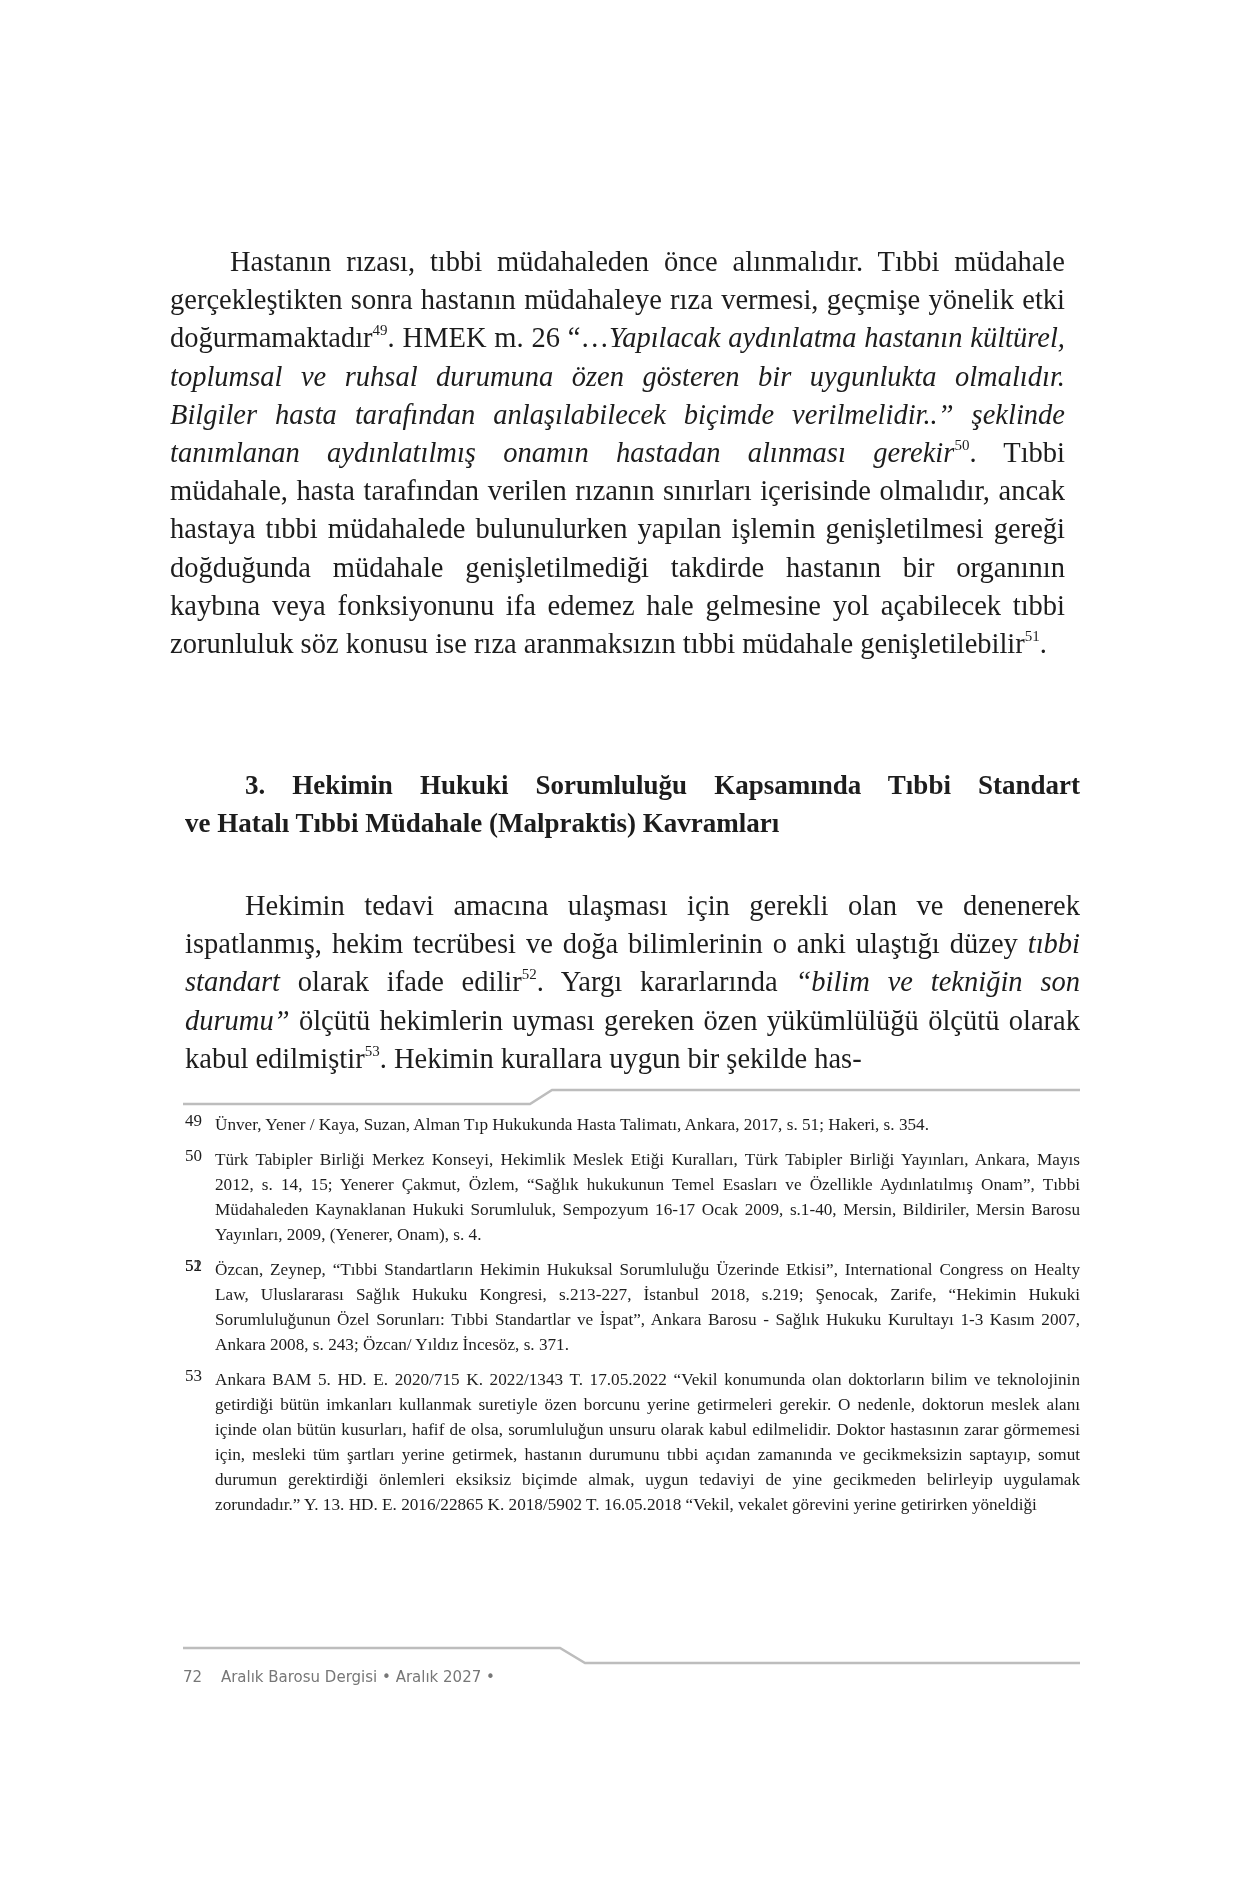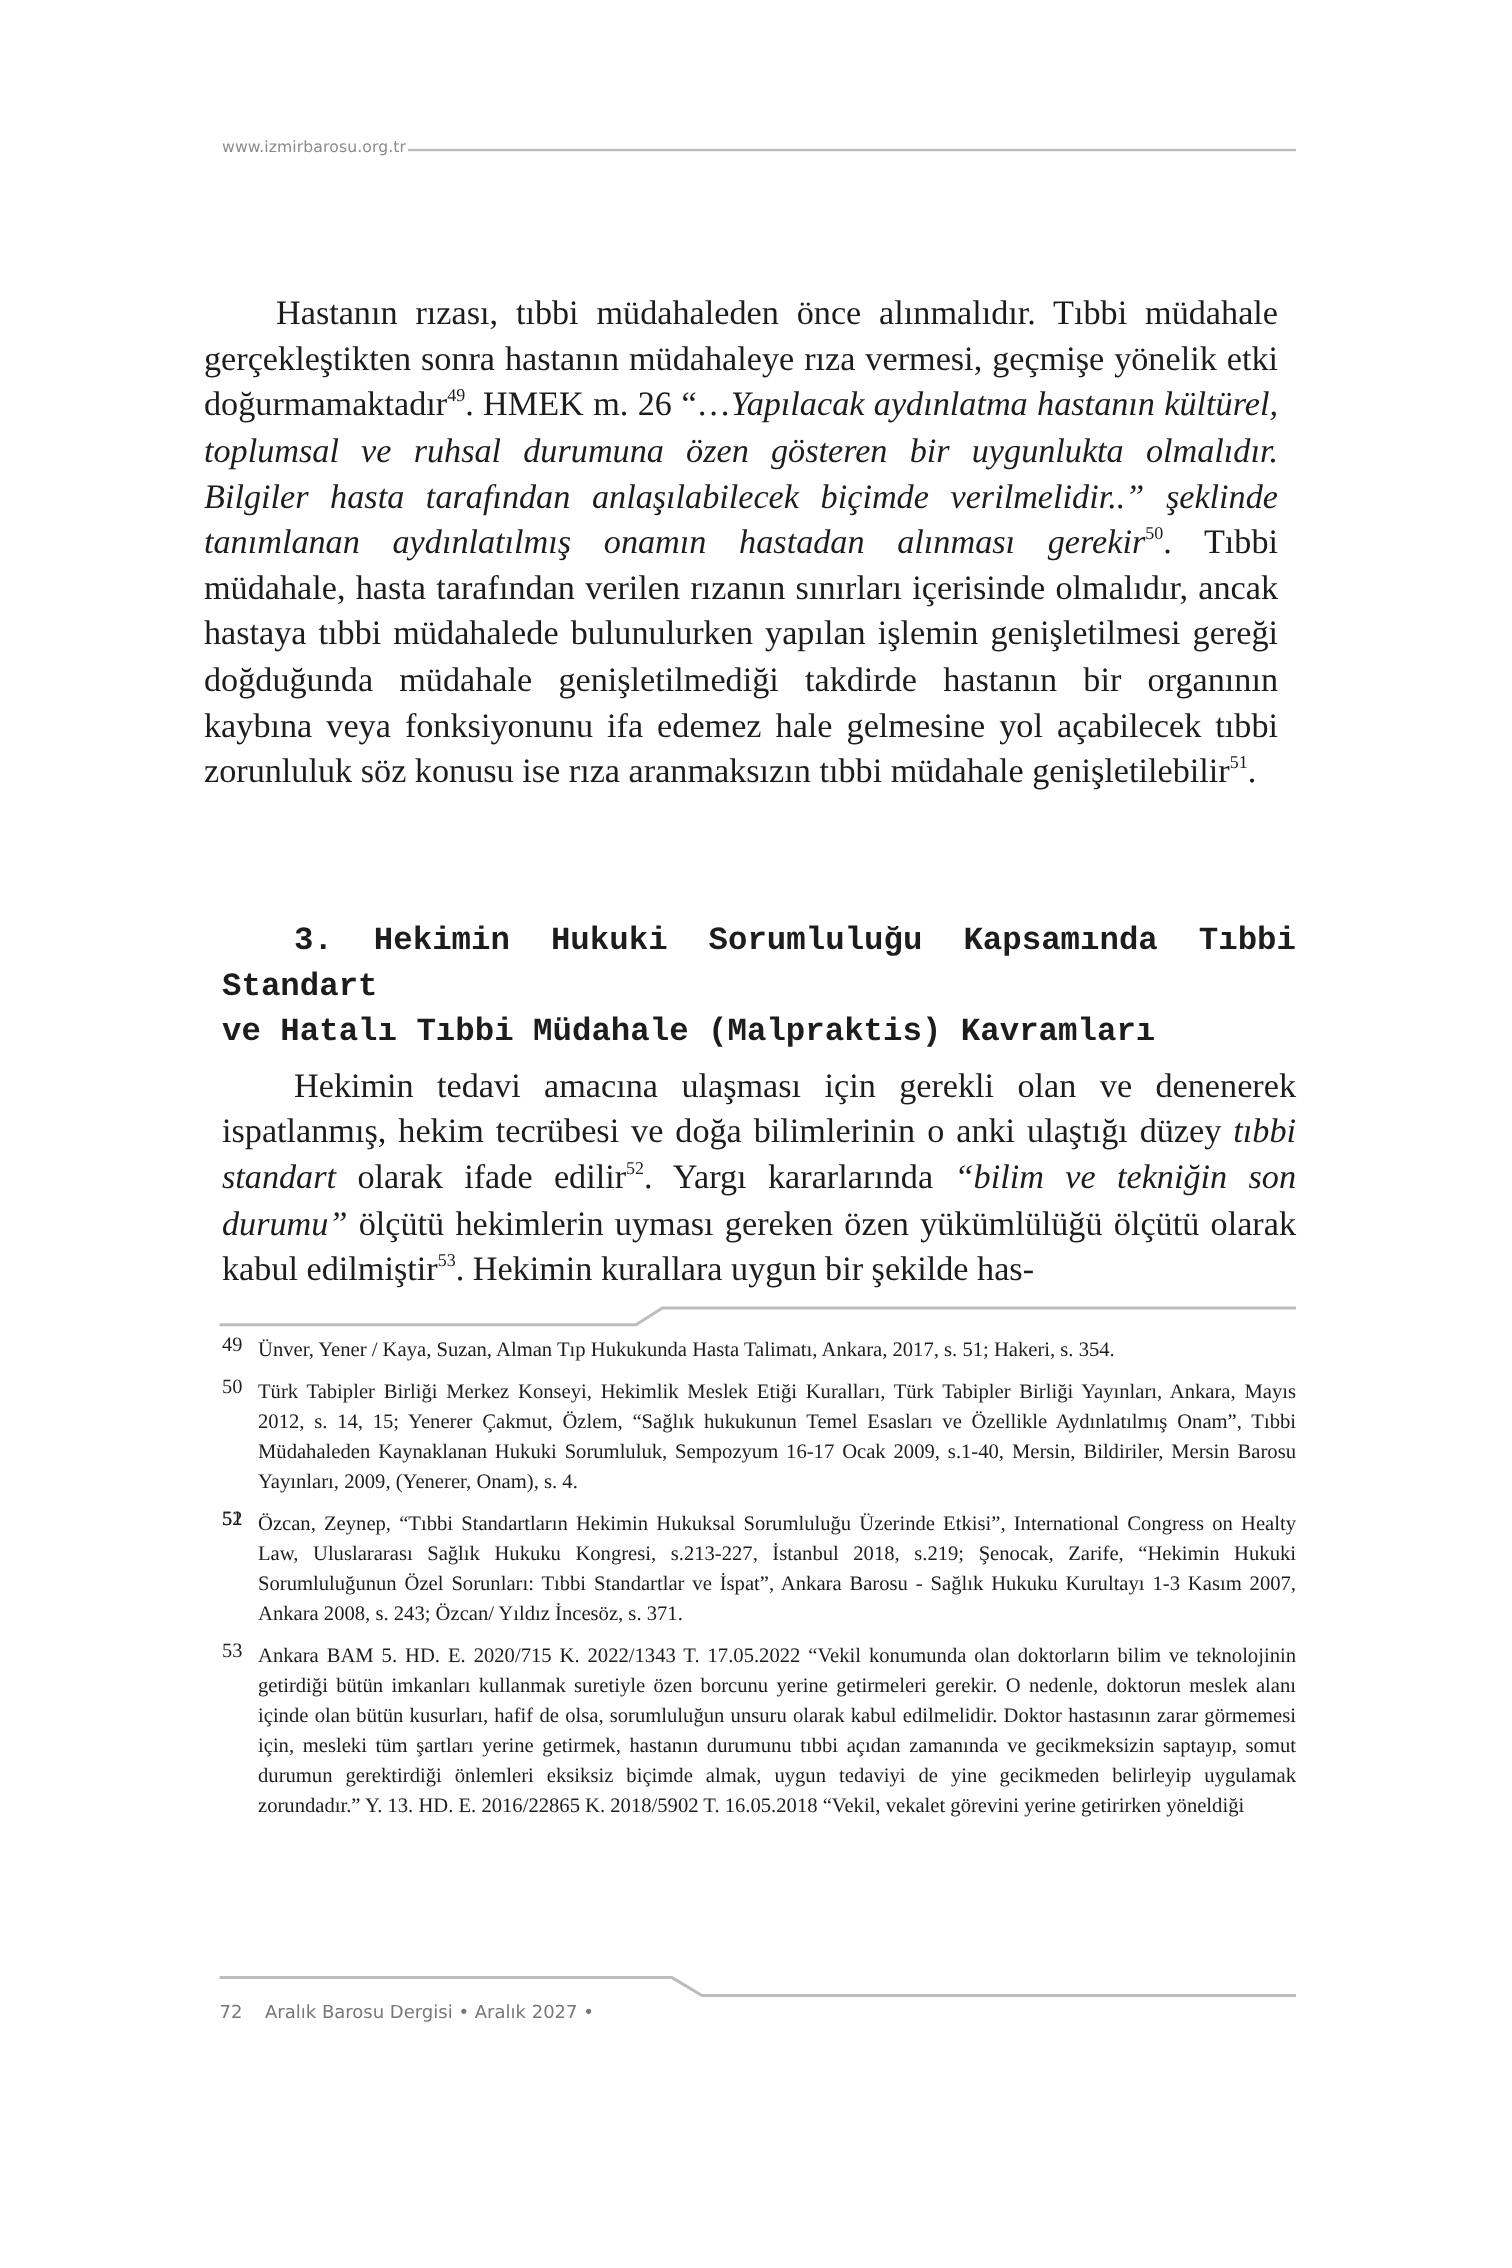--- a/index.html
+++ b/index.html
@@ -7,41 +7,37 @@
     .page { position: absolute; left: 0; top: 0; width: 1260px; height: 1890px; background: #fff; }
 
     .header { position: absolute; left: 185px; top: 112px; width: 895px; height: 24px; }
     .header-url { position: absolute; left: 0; top: 0; font-family: "DejaVu Sans", sans-serif; font-size: 13px; color: #8a8a8a; letter-spacing: 0.1px; line-height: 24px; background: #fff; padding-right: 2px; z-index: 2; }
     .header-line { position: absolute; left: 0; right: 0; top: 12px; height: 2px; background: #bdbdbd; }
 
     .body-text { position: absolute; left: 170px; top: 243px; width: 895px; font-family: "Liberation Serif", serif; font-size: 28.5px; line-height: 38.2px; color: #1d1d1d; text-align: justify; }
     .body-text p { margin: 0; text-indent: 60px; }
     .body-text sup { font-size: 15px; vertical-align: 12px; line-height: 0; }
     .p2 { position: absolute; left: 185px; top: 887px; width: 895px; }
-    .heading { position: absolute; left: 185px; top: 766px; width: 895px; font-family: Liberation Mono, monospace; font-weight: bold; font-size: 27px; line-height: 38px; color: #1d1d1d; }
+    .heading { position: absolute; left: 185px; top: 766px; width: 895px; font-family: Liberation Serif, serif; font-weight: bold; font-size: 27px; line-height: 38px; color: #1d1d1d; }
     .heading .num-line { text-indent: 60px; text-align: justify; text-align-last: justify; }
 
     .footnotes { position: absolute; left: 185px; top: 1112px; width: 895px; font-family: "Liberation Serif", serif; font-size: 17.2px; line-height: 25px; color: #1d1d1d; }
     .fn { position: relative; padding-left: 30px; margin-bottom: 10px; text-align: justify; }
     .fn-num { position: absolute; left: 0; top: -4px; font-size: 17px; }
 
     .sep, .footer-line { position: absolute; left: 0; top: 0; }
     .footer { position: absolute; left: 183px; top: 1665px; font-family: "DejaVu Sans", sans-serif; font-size: 15px; color: #777; line-height: 24px; }
     .footer span { display: inline-block; }
     .footer .pg { margin-right: 14px; text-align: center; }
   </style>
 </head>
 <body>
 
 <div class="page">
 
-  <div class="header">
-    <span class="header-url">www.izmirbarosu.org.tr</span>
-    <div class="header-line"></div>
-  </div>
 
   <div class="body-text">
     <p id="para1"><span>Hastanın rızası, tıbbi müdahaleden önce alınmalıdır. Tıbbi müdahale gerçekleştikten sonra hastanın müdahaleye rıza vermesi, geçmişe yönelik etki doğurmamaktadır</span><sup>49</sup><span>. HMEK m. 26 “…</span><em>Yapılacak aydınlatma hastanın kültürel, toplumsal ve ruhsal durumuna özen gösteren bir uygunlukta olmalıdır. Bilgiler hasta tarafından anlaşılabilecek biçimde verilmelidir..” şeklinde tanımlanan aydınlatılmış onamın hastadan alınması gerekir</em><sup>50</sup><span>. Tıbbi müdahale, hasta tarafından verilen rızanın sınırları içerisinde olmalıdır, ancak hastaya tıbbi müdahalede bulunulurken yapılan işlemin genişletilmesi gereği doğduğunda müdahale genişletilmediği takdirde hastanın bir organının kaybına veya fonksiyonunu ifa edemez hale gelmesine yol açabilecek tıbbi zorunluluk söz konusu ise rıza aranmaksızın tıbbi müdahale genişletilebilir</span><sup>51</sup><span>.</span></p>
   </div>
 
   <div class="heading">
     <div class="num-line">3. Hekimin Hukuki Sorumluluğu Kapsamında Tıbbi Standart</div>
     <div>ve Hatalı Tıbbi Müdahale (Malpraktis) Kavramları</div>
   </div>
 

